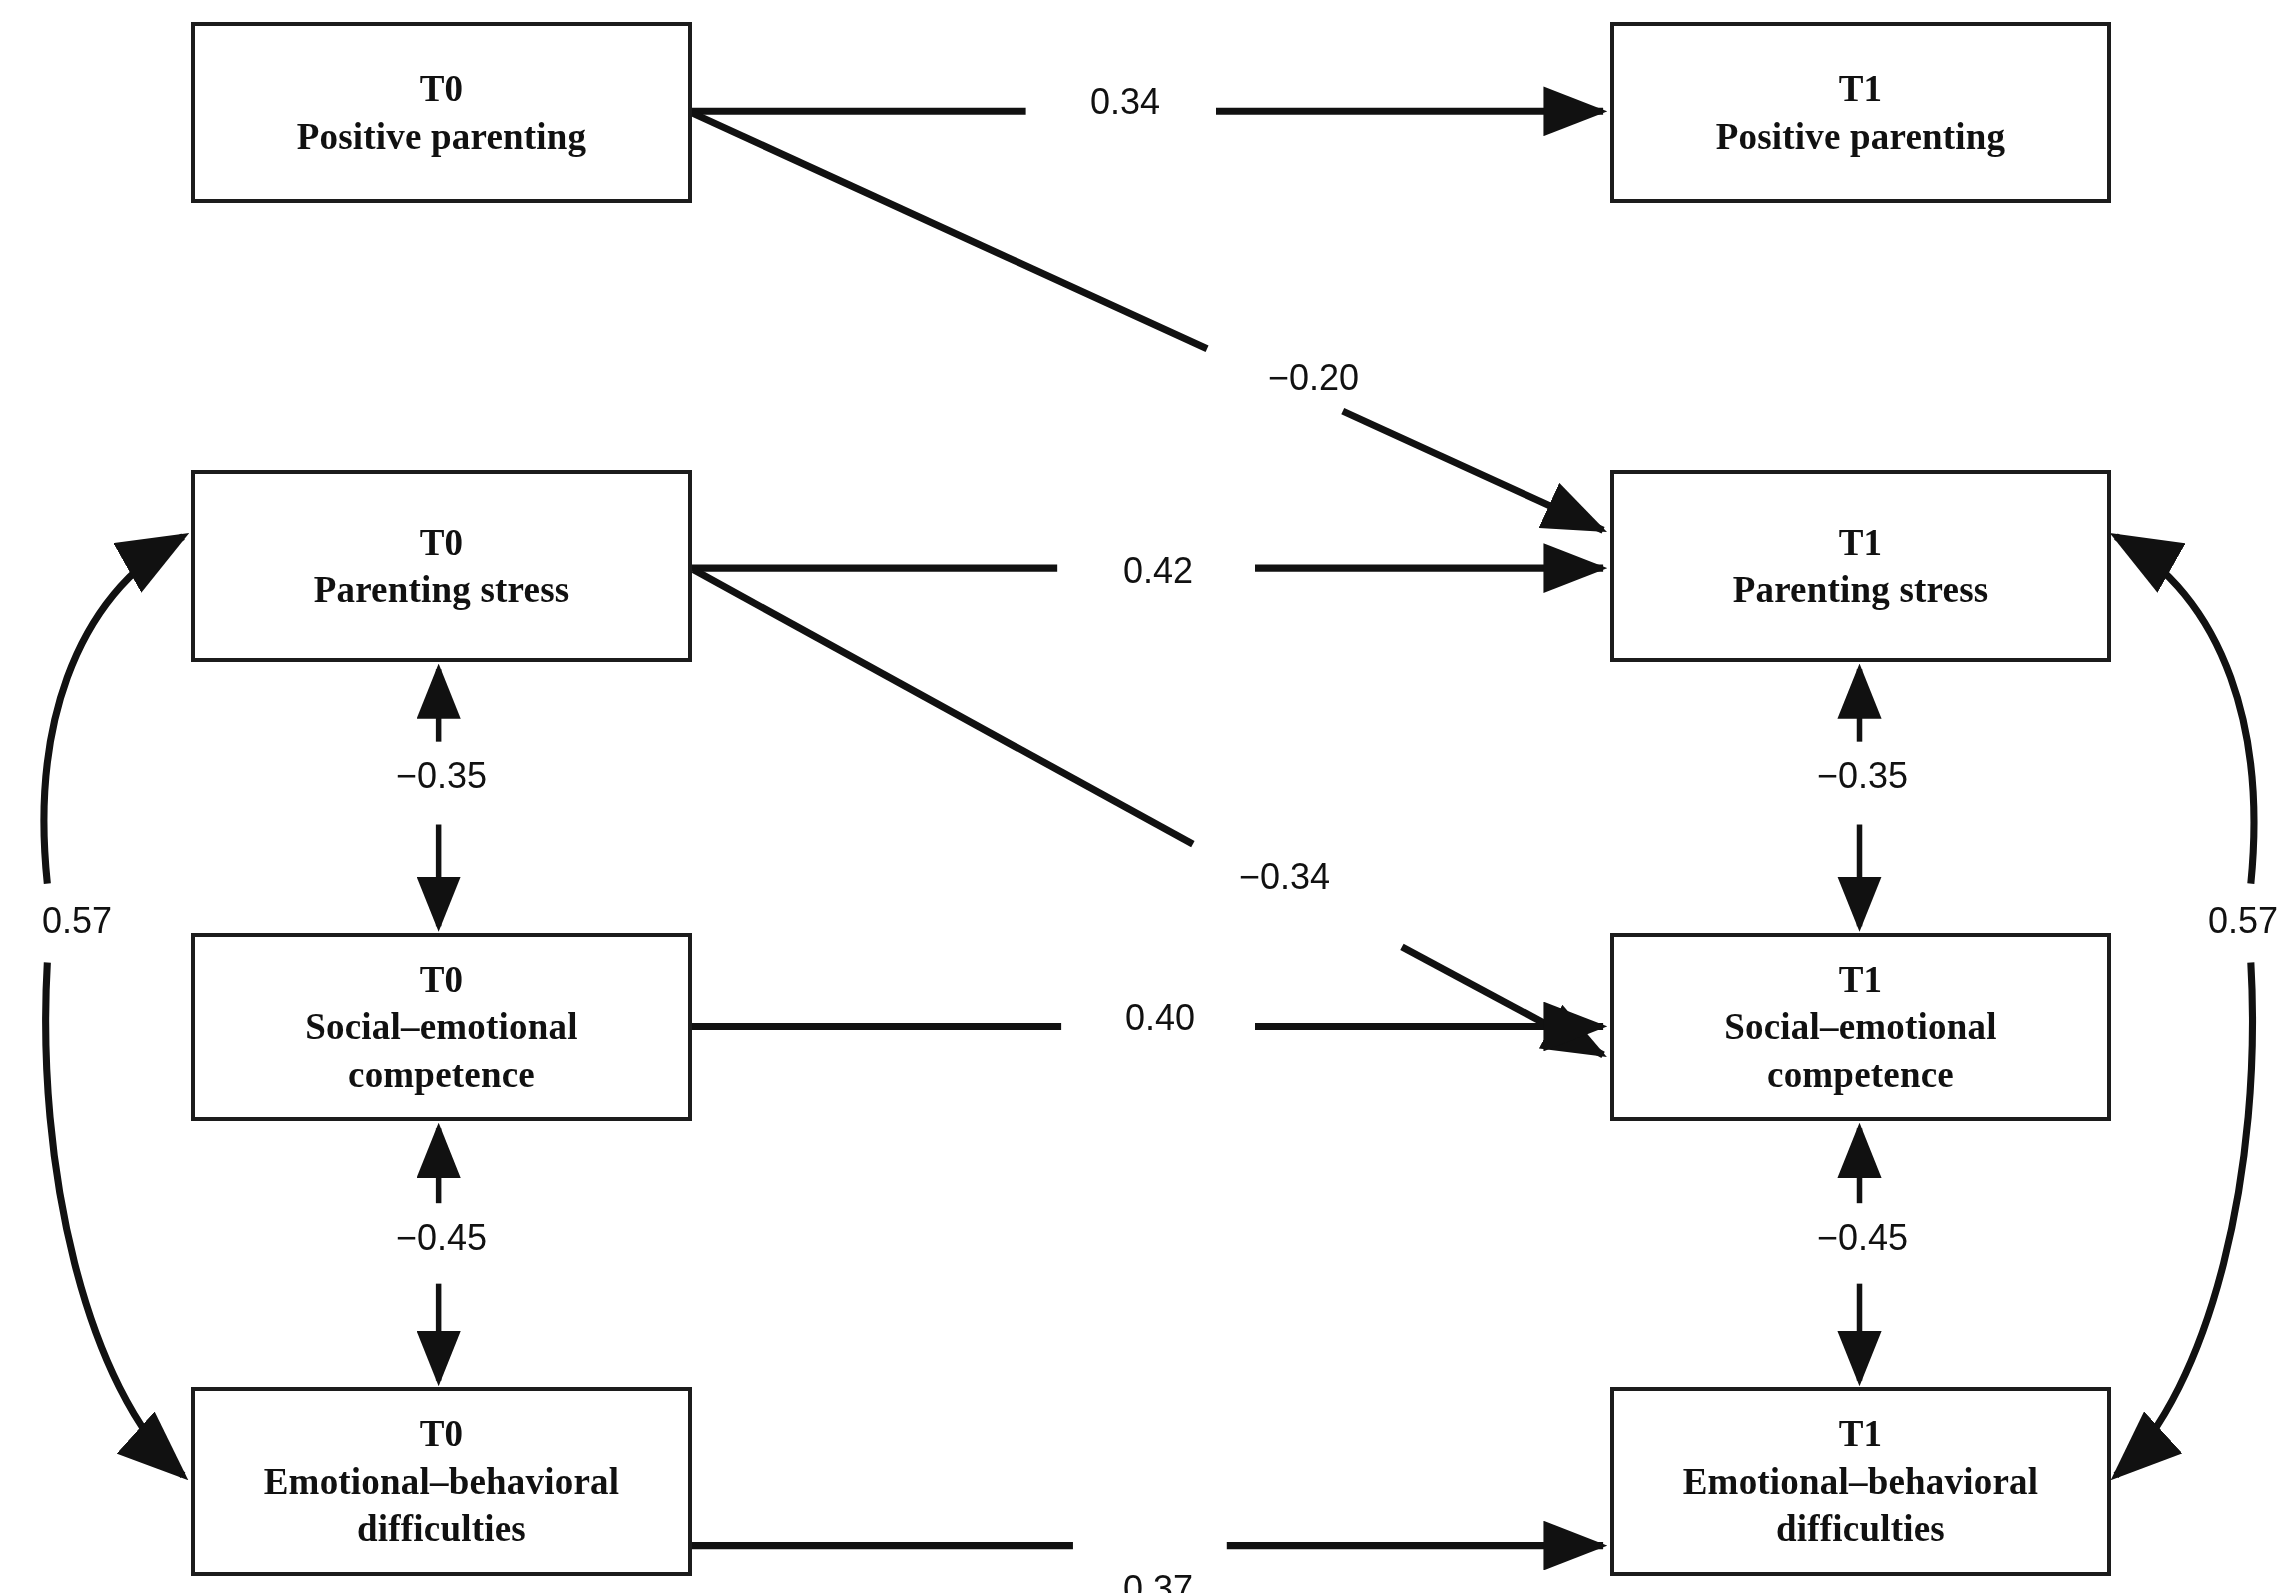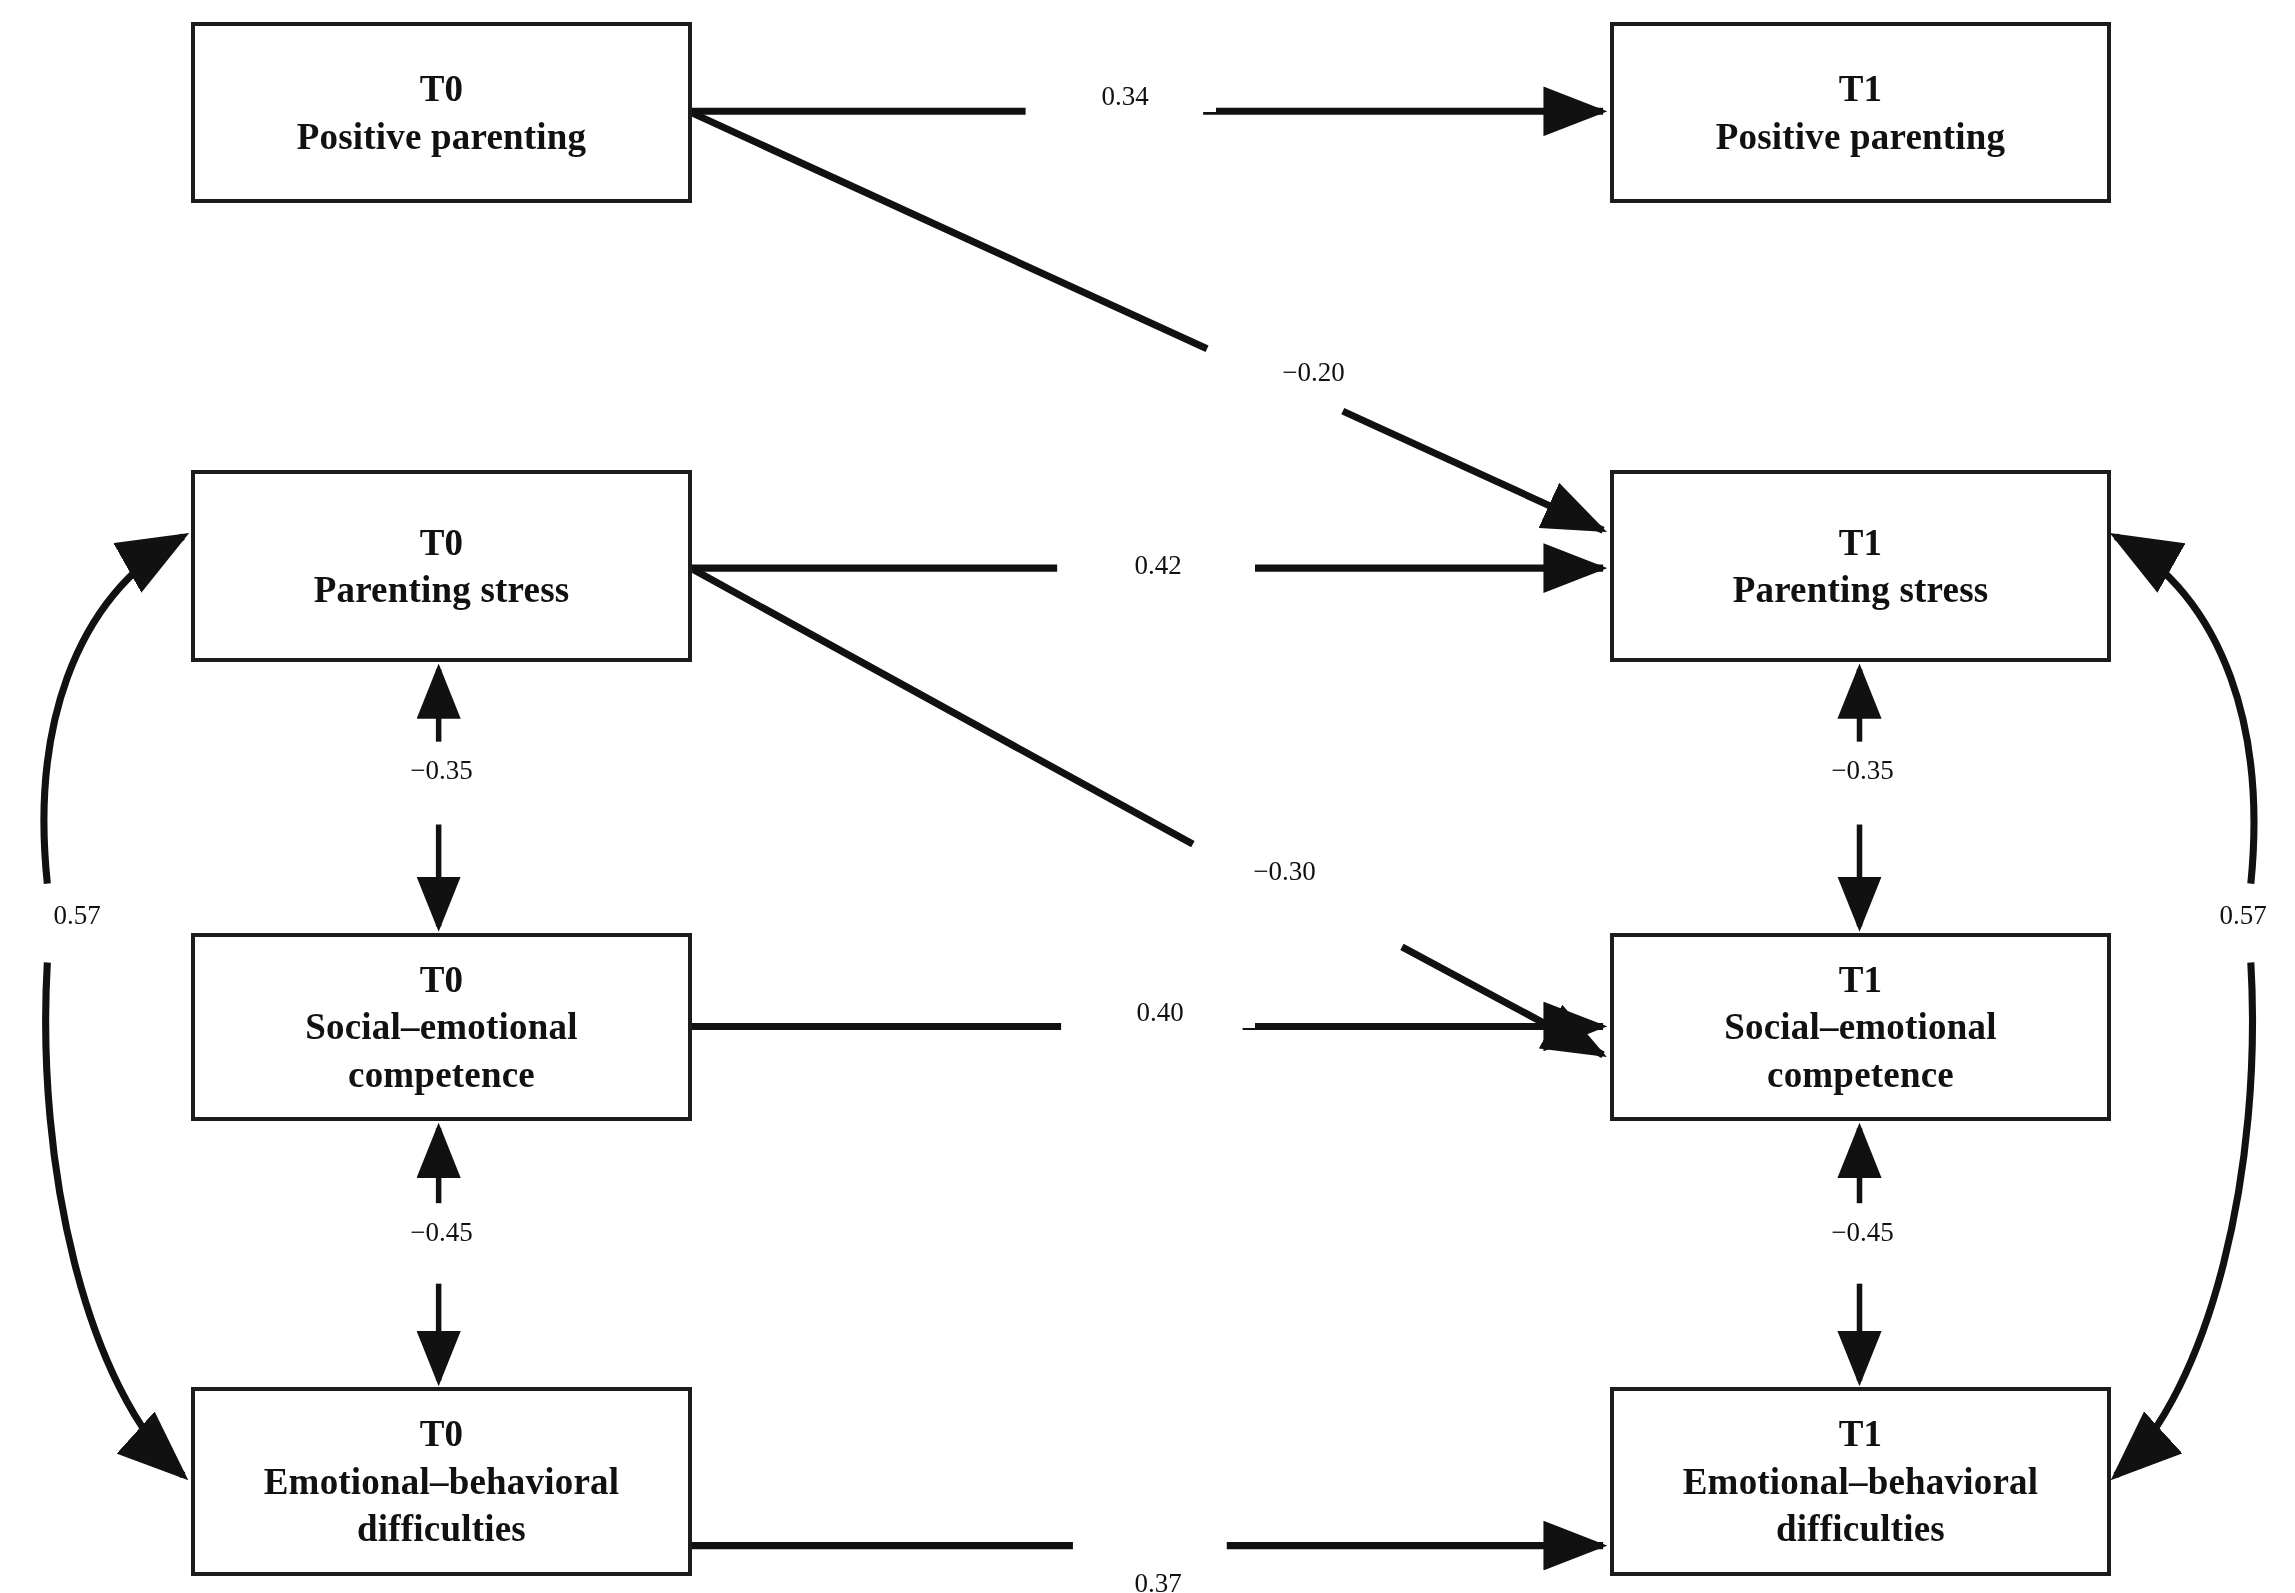--- a/index.html
+++ b/index.html
@@ -37,26 +37,26 @@
     line-height: 1.28;
     color: #111111;
     letter-spacing: 0.2px;
   }
   .node-line {
     display: block;
     white-space: nowrap;
   }
   .edge-label {
     position: absolute;
-    font-size: 27px;
+    font-size: 36px;
     color: #111111;
     background: #ffffff;
     padding: 0 8px;
     white-space: nowrap;
-    font-family: Liberation Serif, serif;
+    font-family: Liberation Sans, sans-serif;
     text-align: center;
   }
 </style>
 </head>
 <body>
 
 <div id="canvas">
 
   <svg id="diagram-svg" viewBox="0 0 2909 2019" xmlns="http://www.w3.org/2000/svg">
     <defs>
@@ -175,21 +175,21 @@
     <span class="node-line">Emotional–behavioral</span>
     <span class="node-line">difficulties</span>
   </div>
 
   <div class="edge-label" style="left:1034px; top:81px; width:166px;">0.34</div>
 
   <div class="edge-label" style="left:1207px; top:357px; width:197px;text-align:center;">−0.20</div>
 
   <div class="edge-label" style="left:1061px; top:538px; width:178px;margin-top:12px;">0.42</div>
 
-  <div class="edge-label" style="left:1176px; top:856px; width:201px;">−0.30</div>
+  <div class="edge-label" style="left:1176px; top:856px; width:201px;">−0.34</div>
 
   <div class="edge-label" style="left:1065px; top:997px; width:174px;">0.40</div>
 
   <div class="edge-label" style="left:1075px; top:1568px; width:150px;">0.37</div>
 
   <div class="edge-label" style="left:339px; top:755px; width:189px;">−0.35</div>
 
   <div class="edge-label" style="left:339px; top:1217px; width:189px;">−0.45</div>
 
   <div class="edge-label" style="left:1760px; top:755px; width:189px;">−0.35</div>

